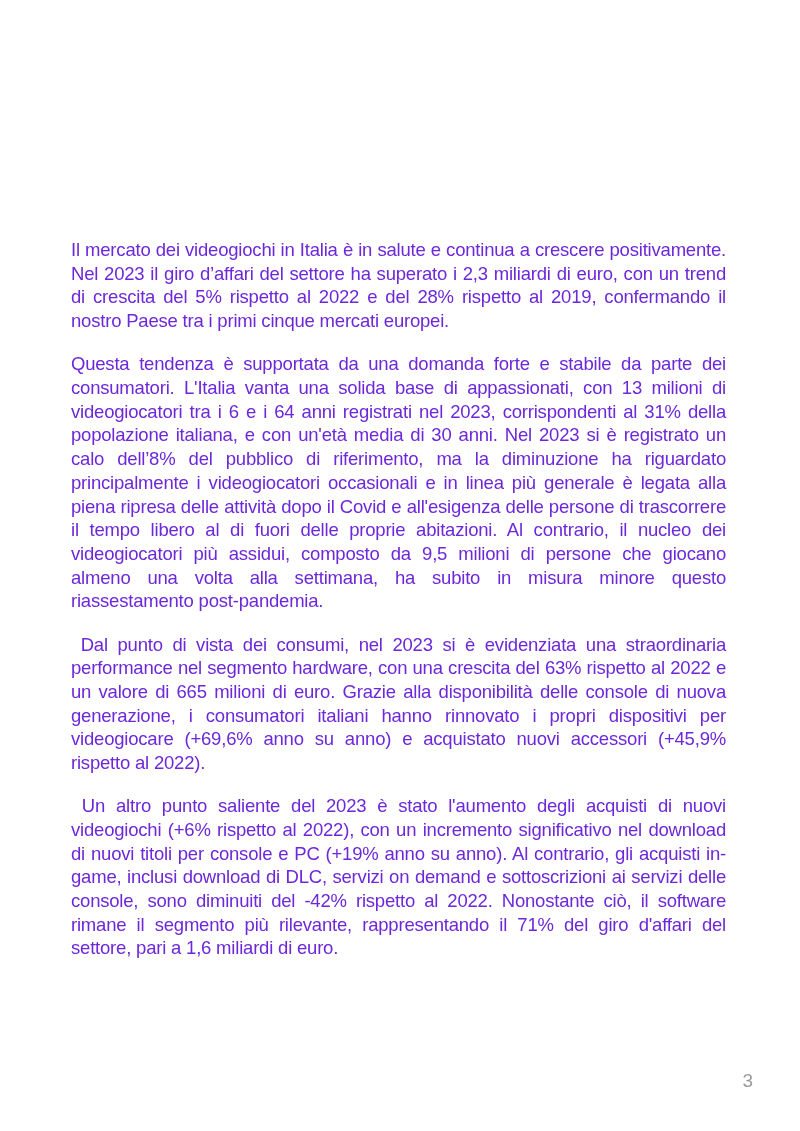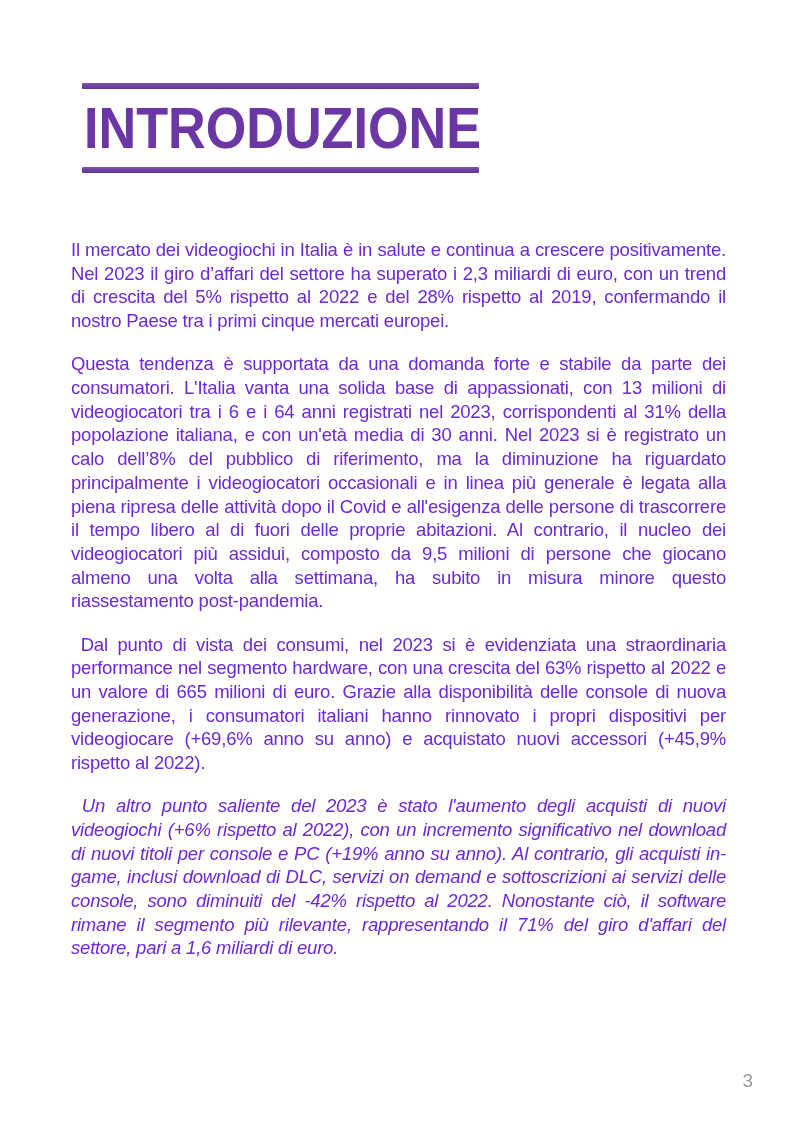--- a/index.html
+++ b/index.html
@@ -53,43 +53,37 @@
     line-height: 23.7px;
     letter-spacing: -0.2px;
     color: #6d28d9;
     text-align: justify;
   }
   .body-text p {
     margin: 0 0 19.5px 0;
   }
   .body-text p:last-child {
     margin-bottom: 0;
-    font-style: italic;
   }
 
   
   .page-number {
     position: absolute;
     top: 1071px;
     right: 47px;
     font-size: 19px;
     line-height: 1;
     color: #9a9a9a;
   }
 </style>
 </head>
 <body>
 
 <div class="page">
 
-  <header class="title-block">
-    <div class="rule"></div>
-    <h1 class="title">INTRODUZIONE</h1>
-    <div class="rule"></div>
-  </header>
 
   <main class="body-text">
     <p>Il mercato dei videogiochi in Italia è in salute e continua a crescere positivamente. Nel 2023 il giro d’affari del settore ha superato i 2,3 miliardi di euro, con un trend di crescita del 5% rispetto al 2022 e del 28% rispetto al 2019, confermando il nostro Paese tra i primi cinque mercati europei.</p>
     <p>Questa tendenza è supportata da una domanda forte e stabile da parte dei consumatori. L'Italia vanta una solida base di appassionati, con 13 milioni di videogiocatori tra i 6 e i 64 anni registrati nel 2023, corrispondenti al 31% della popolazione italiana, e con un'età media di 30 anni. Nel 2023 si è registrato un calo dell’8% del pubblico di riferimento, ma la diminuzione ha riguardato principalmente i videogiocatori occasionali e in linea più generale è legata alla piena ripresa delle attività dopo il Covid e all'esigenza delle persone di trascorrere il tempo libero al di fuori delle proprie abitazioni. Al contrario, il nucleo dei videogiocatori più assidui, composto da 9,5 milioni di persone che giocano almeno una volta alla settimana, ha subito in misura minore questo riassestamento post-pandemia.</p>
     <p>&nbsp;Dal punto di vista dei consumi, nel 2023 si è evidenziata una straordinaria performance nel segmento hardware, con una crescita del 63% rispetto al 2022 e un valore di 665 milioni di euro. Grazie alla disponibilità delle console di nuova generazione, i consumatori italiani hanno rinnovato i propri dispositivi per videogiocare (+69,6% anno su anno) e acquistato nuovi accessori (+45,9% rispetto al 2022).</p>
     <p>&nbsp;Un altro punto saliente del 2023 è stato l'aumento degli acquisti di nuovi videogiochi (+6% rispetto al 2022), con un incremento significativo nel download di nuovi titoli per console e PC (+19% anno su anno). Al contrario, gli acquisti in-game, inclusi download di DLC, servizi on demand e sottoscrizioni ai servizi delle console, sono diminuiti del -42% rispetto al 2022. Nonostante ciò, il software rimane il segmento più rilevante, rappresentando il 71% del giro d'affari del settore, pari a 1,6 miliardi di euro.</p>
   </main>
 
   <div class="page-number">3</div>
 

